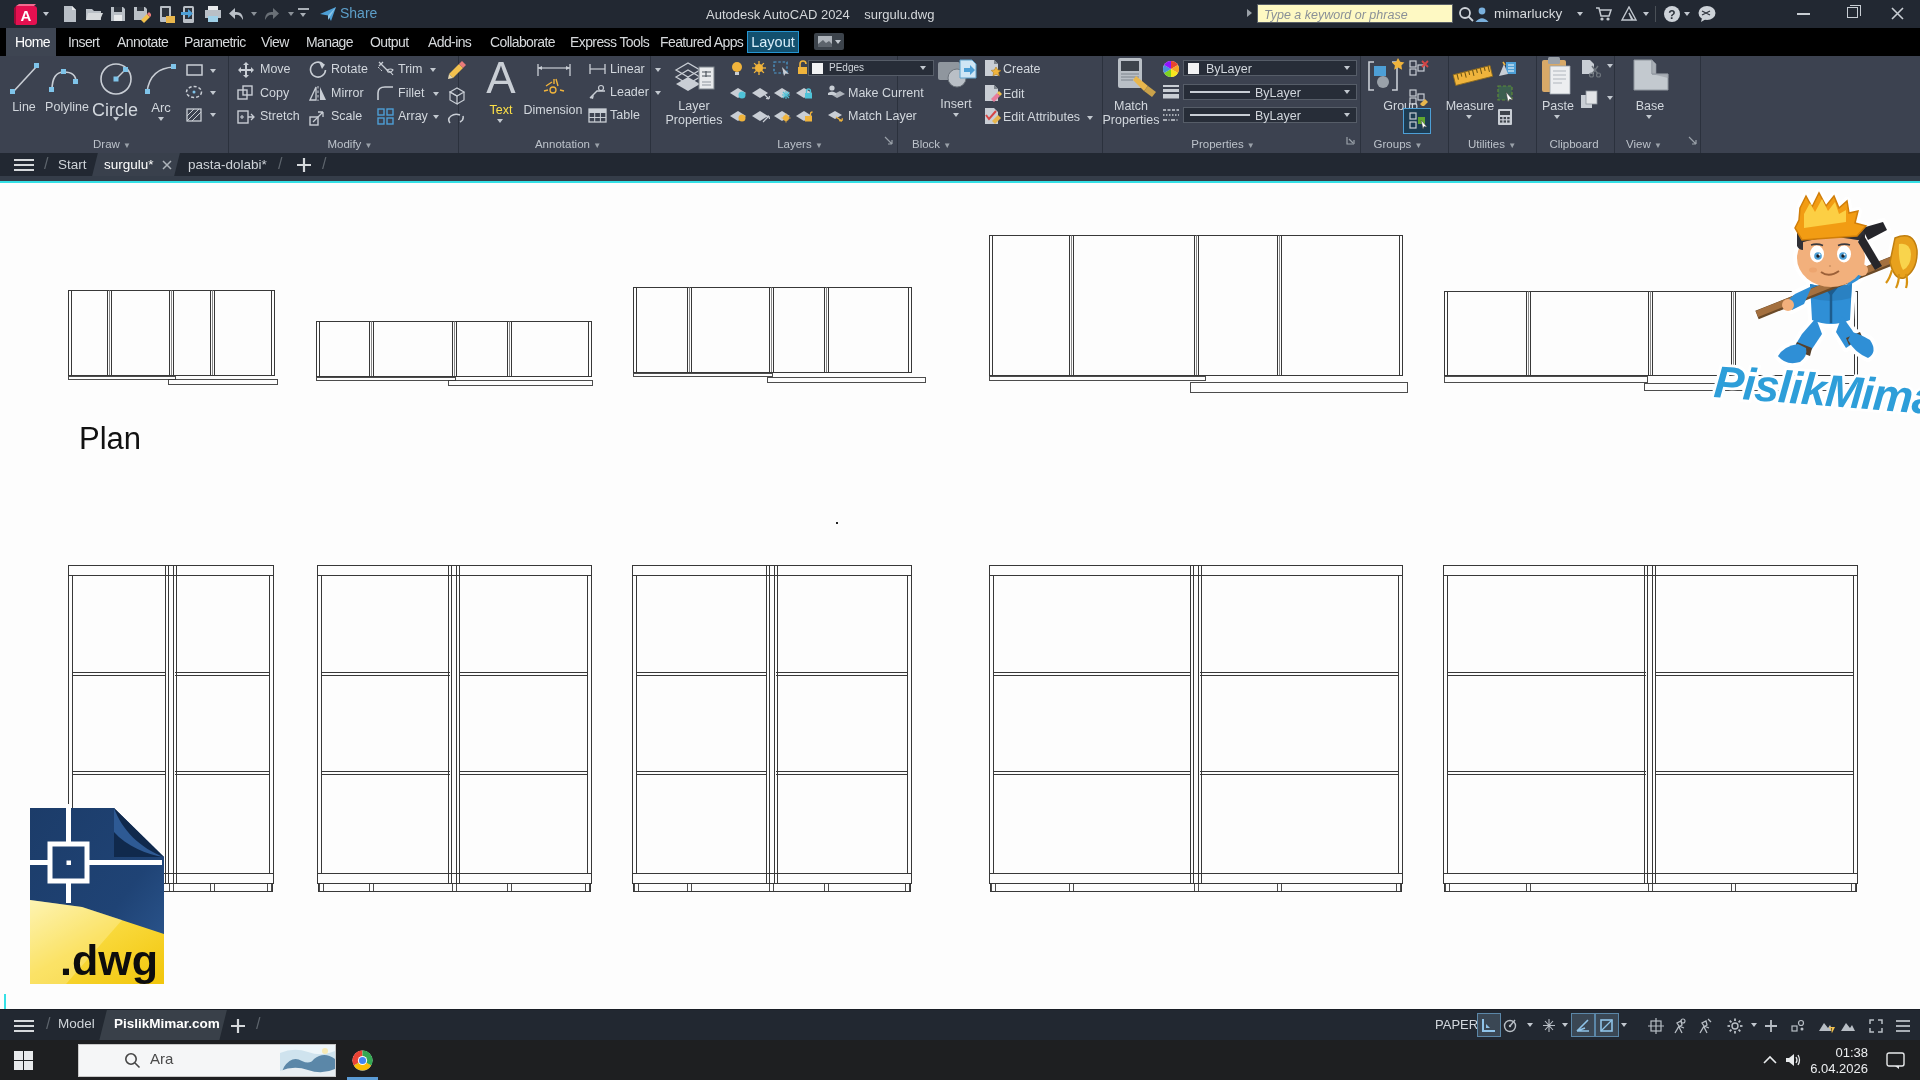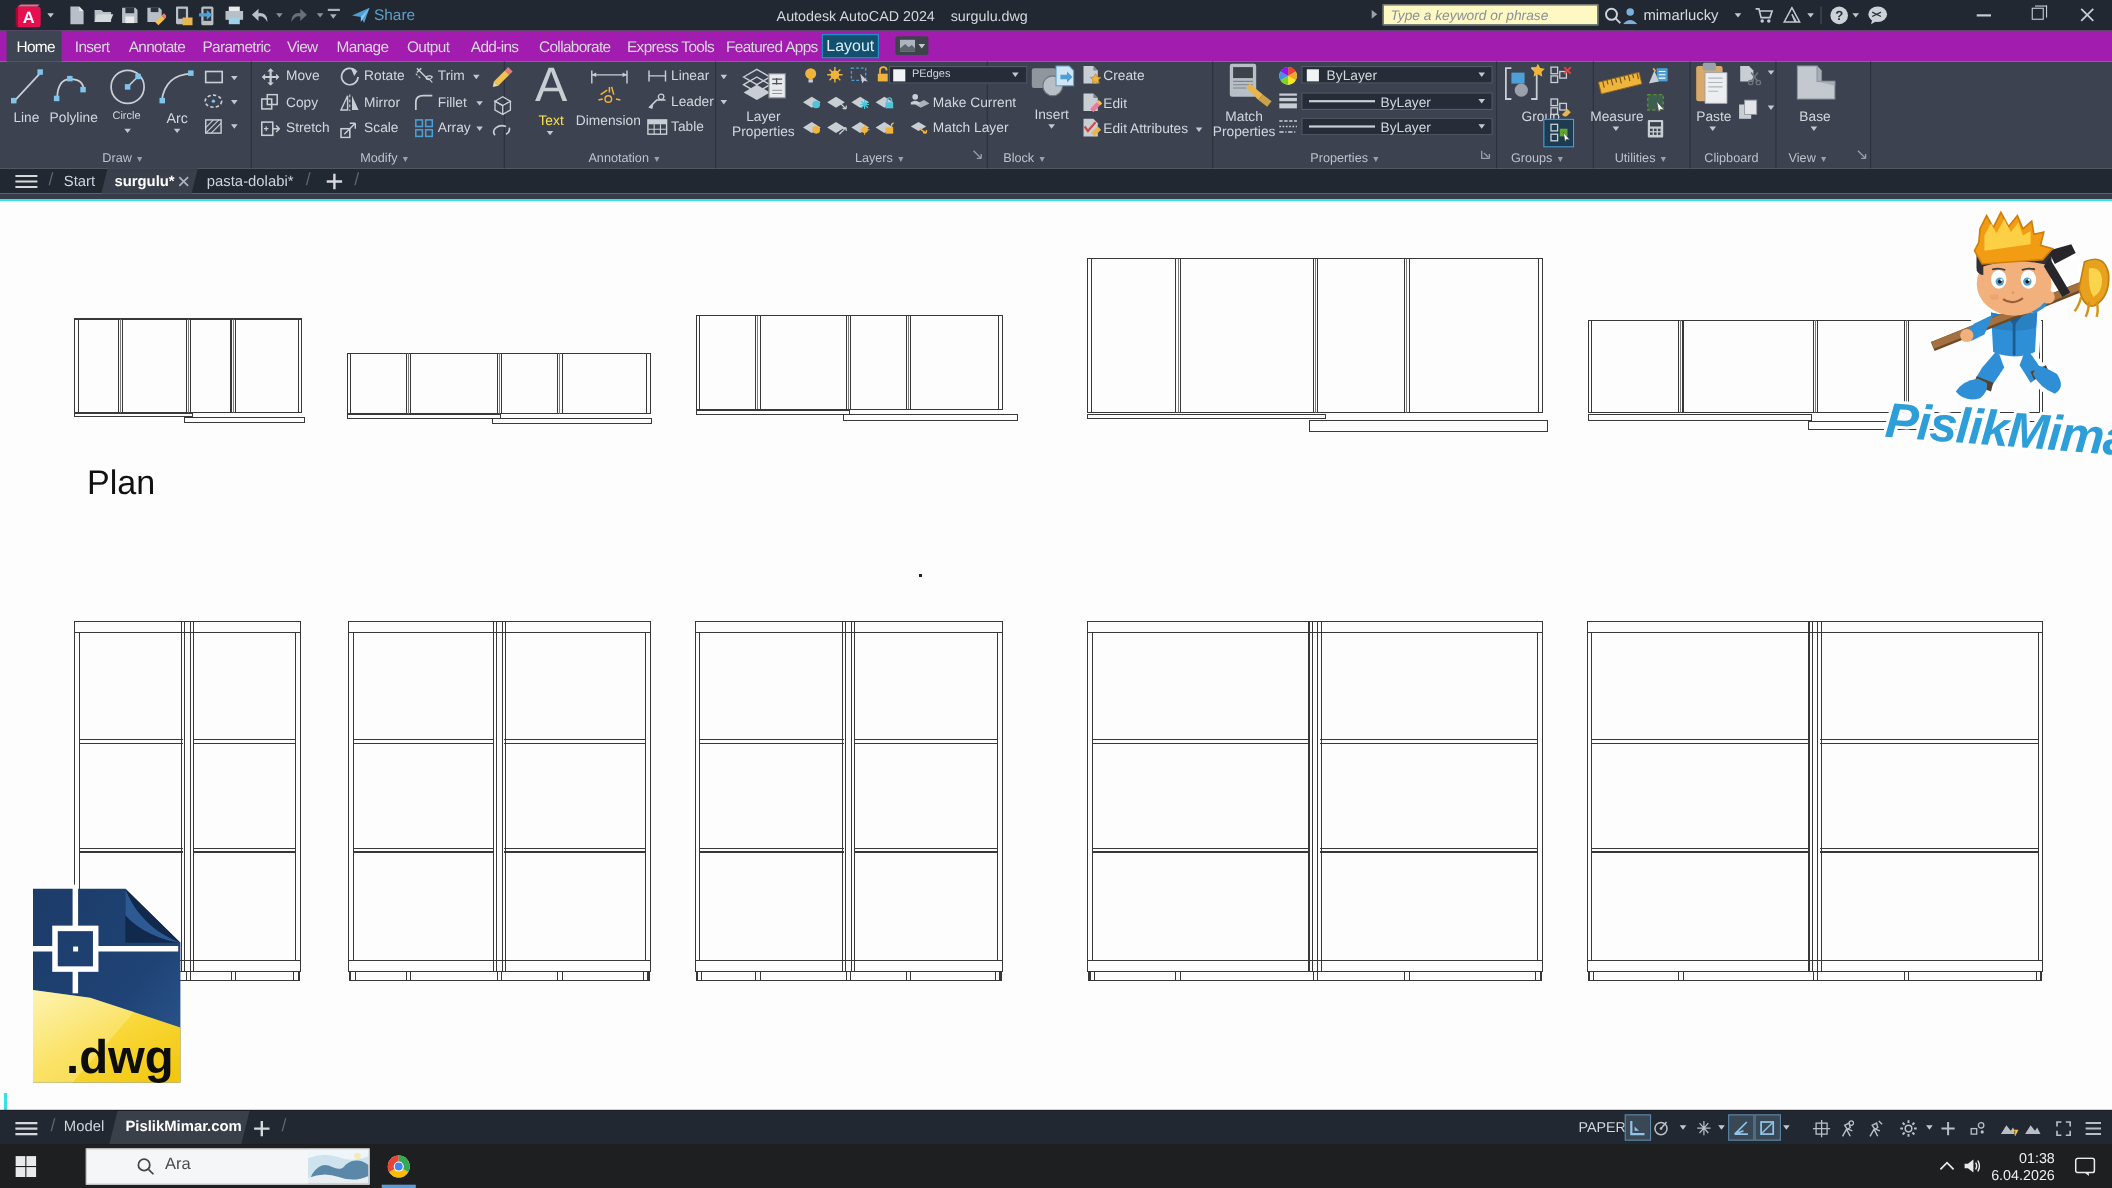--- a/index.html
+++ b/index.html
@@ -1,19 +1,19 @@
 <!DOCTYPE html>
 <html><head><meta charset="utf-8">
 <style>
 *{margin:0;padding:0;box-sizing:border-box}
 html,body{width:1920px;height:1080px;overflow:hidden;background:#fff;
 font-family:"Liberation Sans",sans-serif;-webkit-font-smoothing:antialiased}
 .a{position:absolute}
 #titlebar{left:0;top:0;width:1920px;height:28px;background:#222832}
-#menurow{left:0;top:28px;width:1920px;height:28px;background:#a21caf}
+#menurow{left:0;top:28px;width:1920px;height:28px;background:#000000}
 #ribbon{left:0;top:56px;width:1920px;height:97px;background:#3c4250}
 #ftabs{left:0;top:153px;width:1920px;height:23px;background:#222832}
 #band{left:0;top:176px;width:1920px;height:5px;background:#353d49}
 #cyan{left:0;top:181px;width:1920px;height:2px;background:#35e0e6}
 #canvas{left:0;top:183px;width:1920px;height:826px;background:#fdfdfd}
 #statusbar{left:0;top:1009px;width:1920px;height:31px;background:#222831;border-top:1px solid #1a1e26}
 #taskbar{left:0;top:1040px;width:1920px;height:40px;background:#1e1f21}
 .tabtxt{color:#d6d9dc;font-size:14px;line-height:28px;letter-spacing:-0.6px}
 .caret{width:0;height:0;border-left:3.5px solid transparent;border-right:3.5px solid transparent;border-top:4px solid #c2c8cf}
 .sep{width:1px;background:#2b313d;top:56px;height:97px}
@@ -162,21 +162,21 @@
         <rect x="13" y="9" width="5" height="5" fill="#7fc4ea"></rect>
         <rect x="25" y="19" width="5" height="5" fill="#7fc4ea"></rect>
       </svg>
 <div class="a" style="left:41px;top:100px;text-align:center;width:52px;color:#d2d7dd;font-size:12.5px;white-space:nowrap">Polyline</div>
 <svg class="a" style="left:98px;top:60px" width="38" height="38">
         <circle cx="18" cy="19" r="15" fill="none" stroke="#c9ced5" stroke-width="1.6"></circle>
         <line x1="18" y1="19" x2="27" y2="10" stroke="#c9ced5" stroke-width="1.4"></line>
         <rect x="15.5" y="16.5" width="5" height="5" fill="#7fc4ea"></rect>
         <rect x="25" y="7" width="5" height="5" fill="#7fc4ea"></rect>
       </svg>
-<div class="a" style="left:91px;top:100px;text-align:center;width:48px;color:#d2d7dd;font-size:10px;white-space:nowrap">Circle</div>
+<div class="a" style="left:91px;top:100px;text-align:center;width:48px;color:#d2d7dd;font-size:18px;white-space:nowrap">Circle</div>
 <div class="a caret" style="left:113px;top:117px;border-top-color:#c2c8cf"></div>
 <svg class="a" style="left:144px;top:60px" width="36" height="38">
         <path d="M3 32 Q6 8 30 7" fill="none" stroke="#c9ced5" stroke-width="1.6"></path>
         <rect x="1" y="29" width="5" height="5" fill="#7fc4ea"></rect>
         <rect x="27" y="4" width="5" height="5" fill="#7fc4ea"></rect>
       </svg>
 <div class="a" style="left:143px;top:100px;text-align:center;width:36px;color:#d2d7dd;font-size:13px;white-space:nowrap">Arc</div>
 <div class="a caret" style="left:158px;top:117px;border-top-color:#c2c8cf"></div>
 <svg class="a" style="left:185px;top:63px" width="20" height="15">
         <rect x="2" y="2" width="15" height="10" fill="none" stroke="#c9ced5" stroke-width="1.5"></rect>
@@ -574,21 +574,21 @@
     <svg class="a" style="left:13px;top:5px" width="22" height="14">
       <g stroke="#d6d9dc" stroke-width="2">
         <line x1="1" y1="2" x2="21" y2="2"></line>
         <line x1="1" y1="7" x2="21" y2="7"></line>
         <line x1="1" y1="12" x2="21" y2="12"></line>
       </g>
     </svg>
 <div class="a" style="left:44px;top:2px;color:#5d646c;font-size:16px">/</div>
 <div class="a" style="left:58px;top:2px;color:#cfd4d9;font-size:13.5px;line-height:19px">Start</div>
 <div class="a" style="left:95px;top:0;width:82px;height:23px;background:#39404c;transform:skewX(-14deg)"></div>
-<div class="a" style="left:104px;top:2px;color:#fff;font-size:13.5px;font-weight:bold;line-height:19px">surgulu*</div>
+<div class="a" style="left:104px;top:2px;color:#fff;font-size:13.5px;font-weight:normal;line-height:19px">surgulu*</div>
 <svg class="a" style="left:162px;top:7px" width="10" height="10">
       <path d="M1 1 L9 9 M9 1 L1 9" stroke="#aeb4bb" stroke-width="1.5"></path>
     </svg>
 <div class="a" style="left:188px;top:2px;color:#cfd4d9;font-size:13.5px;line-height:19px">pasta-dolabi*</div>
 <div class="a" style="left:278px;top:2px;color:#5d646c;font-size:16px">/</div>
 <svg class="a" style="left:296px;top:4px" width="16" height="16">
       <path d="M8 1 L8 15 M1 8 L15 8" stroke="#d6d9dc" stroke-width="2.2"></path>
     </svg>
 <div class="a" style="left:322px;top:2px;color:#5d646c;font-size:16px">/</div>
   </div>

